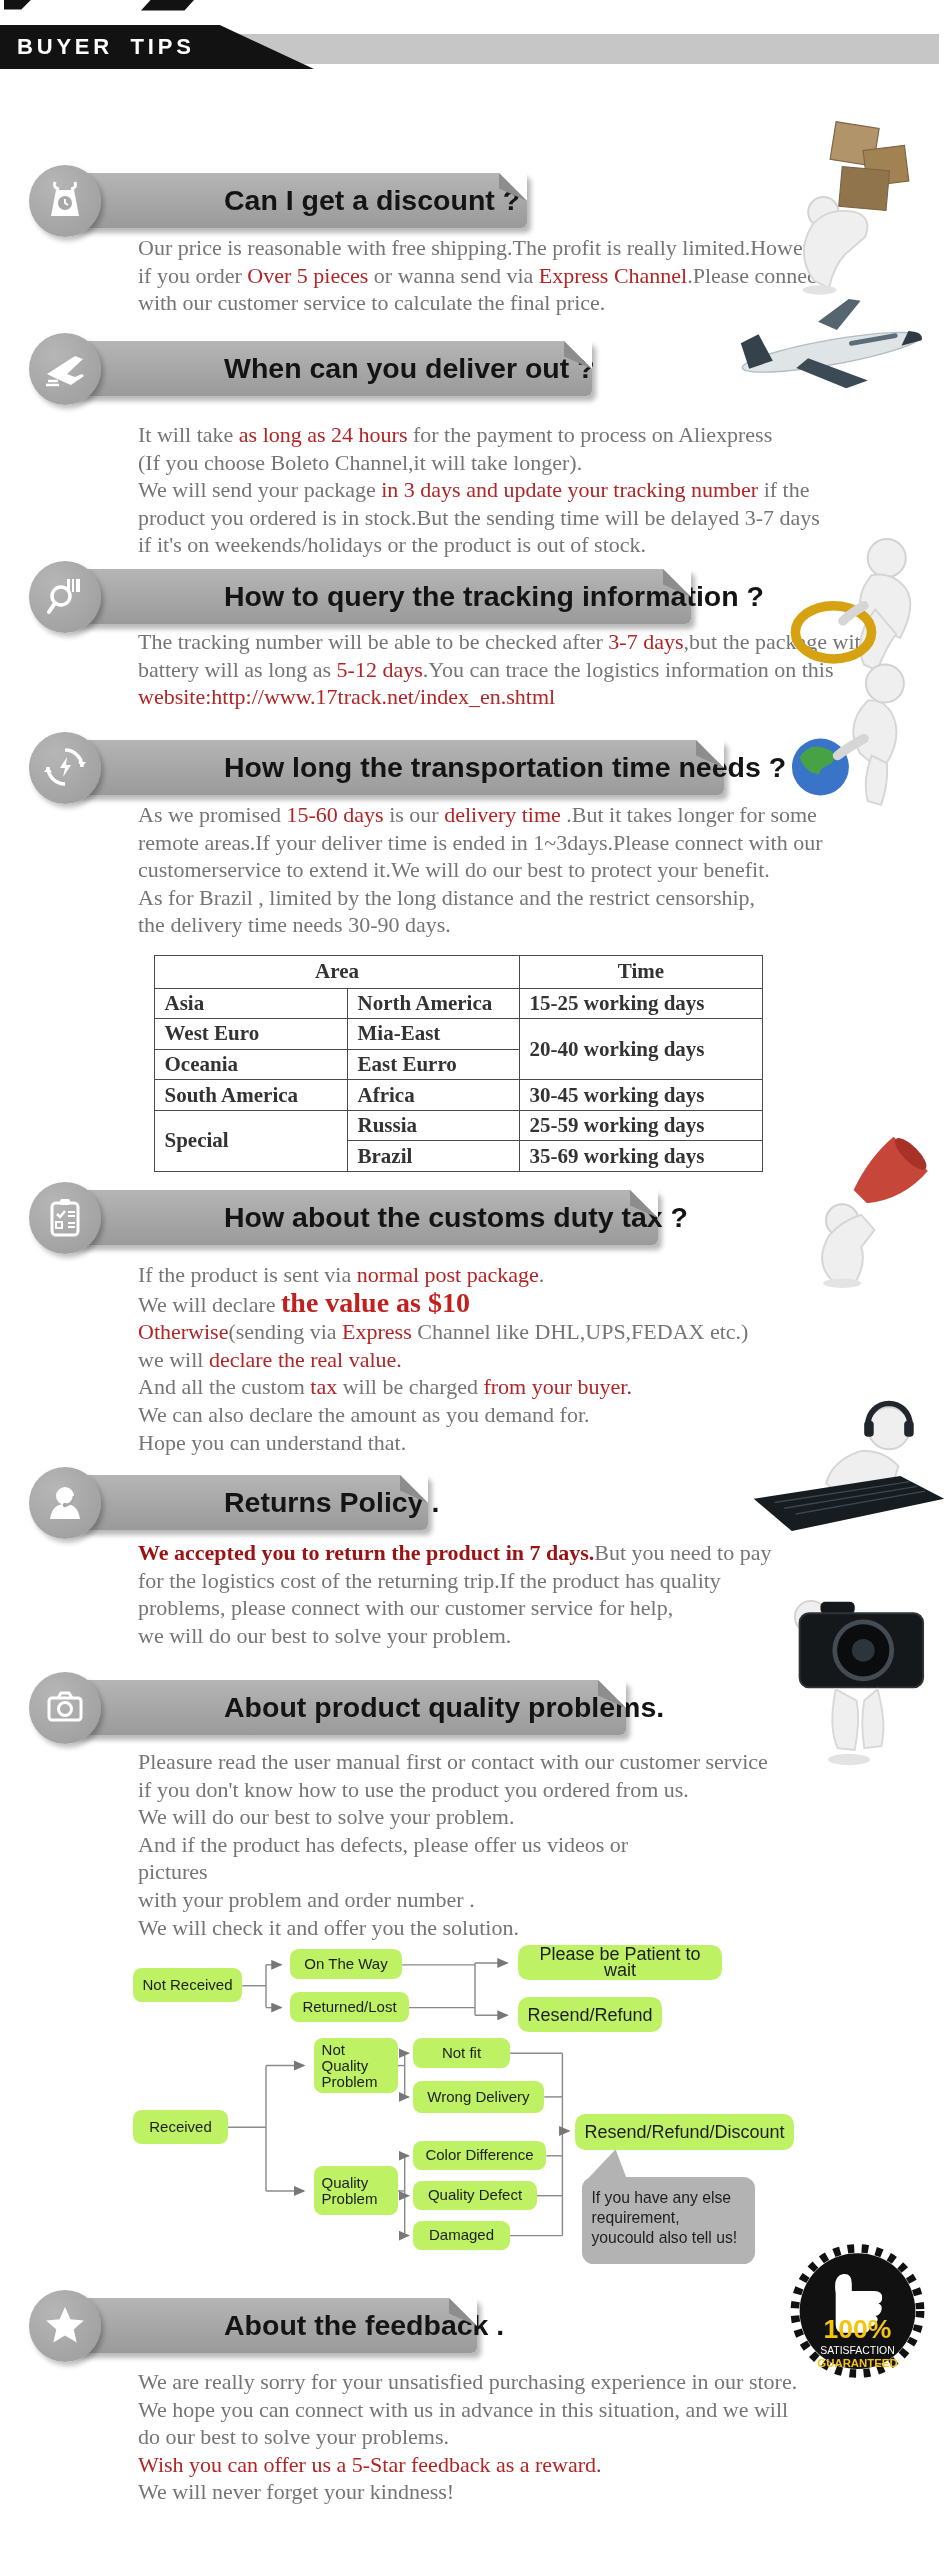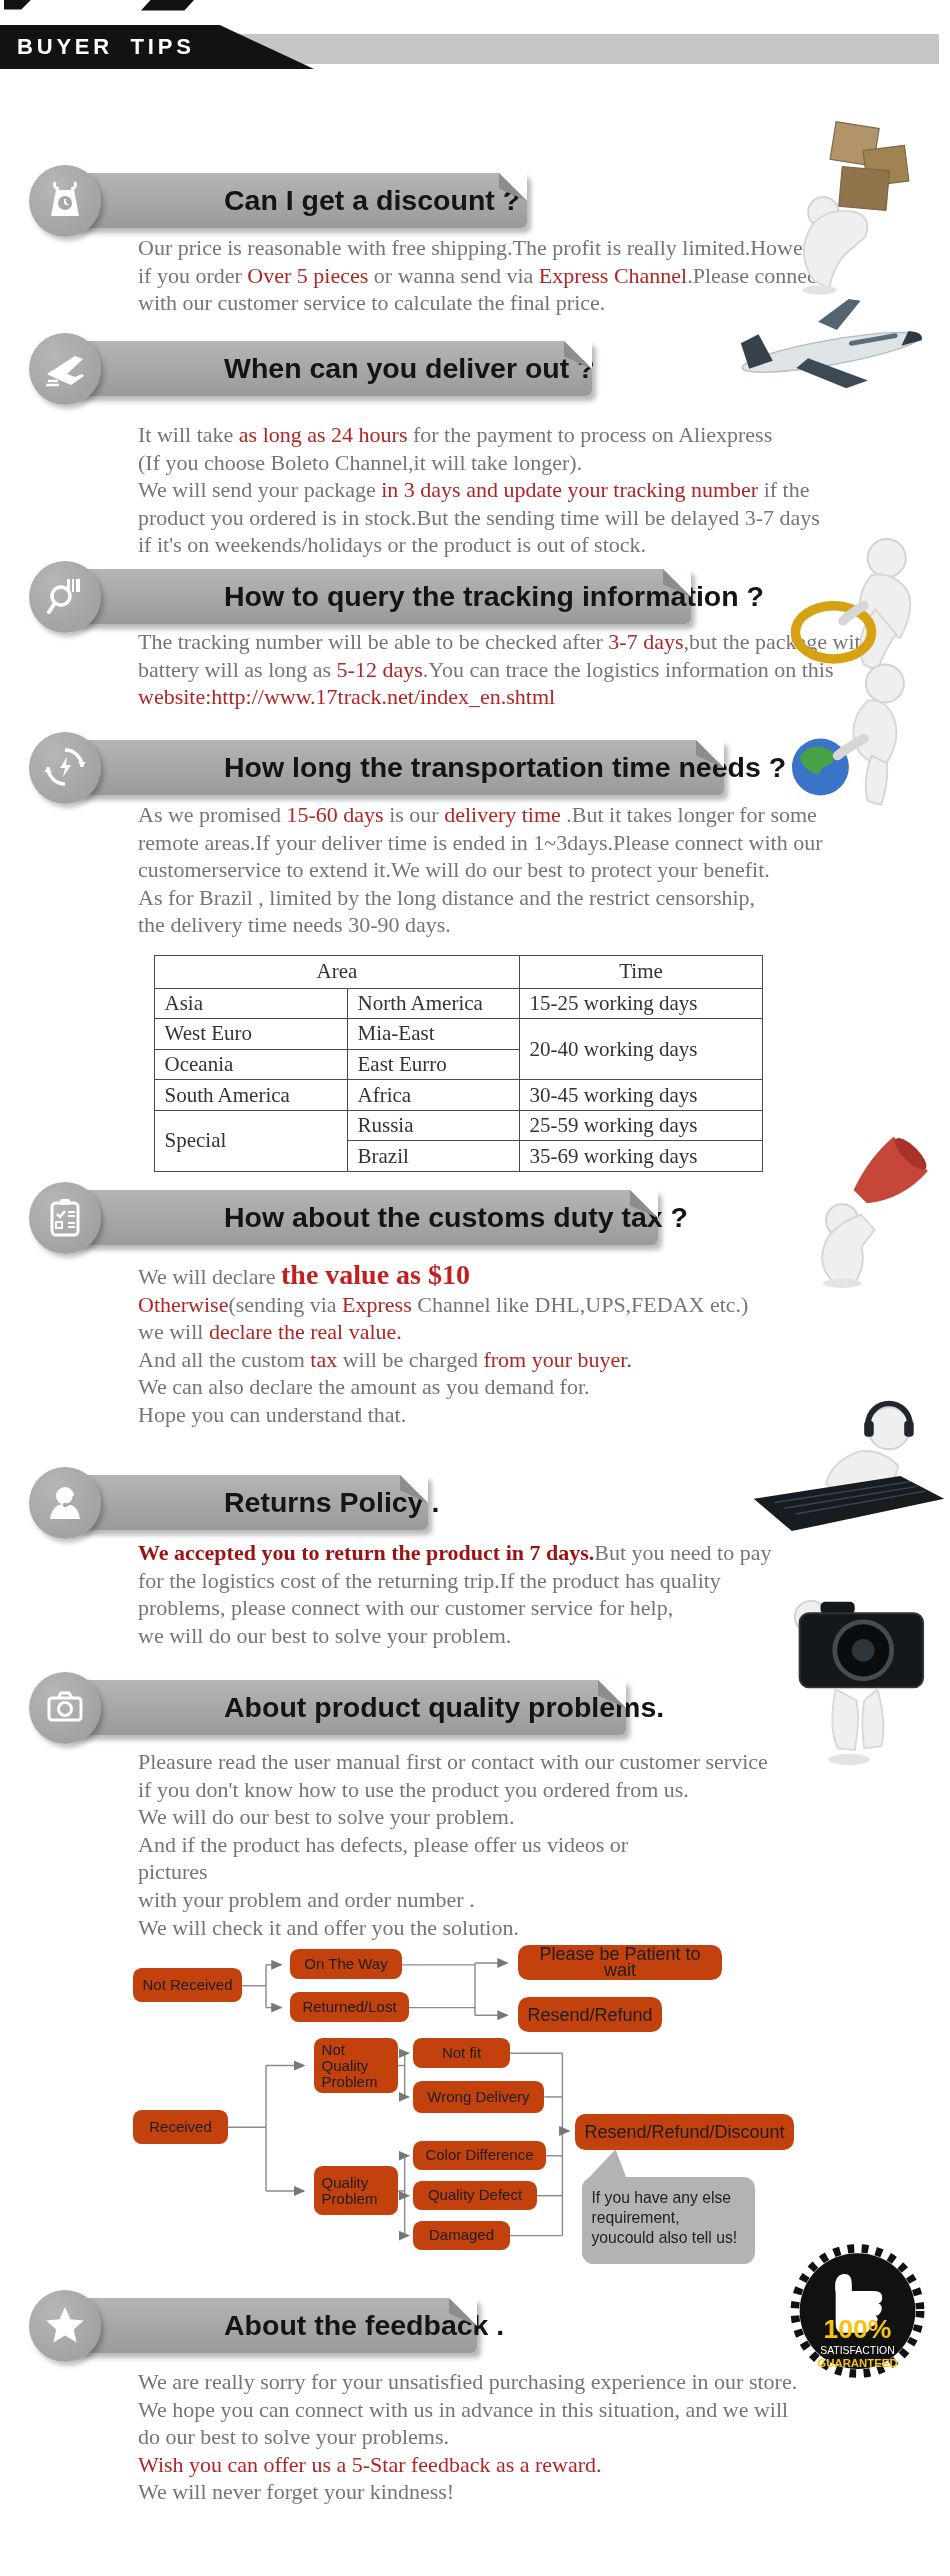--- a/index.html
+++ b/index.html
@@ -32,27 +32,27 @@
   
   .body{position:absolute;left:138px;}
   .body p{margin:0;font-family:"Liberation Serif",serif;font-size:22px;line-height:27.6px;
         color:#757575;white-space:nowrap;}
   .red{color:#b32424;font-weight:normal;}
   .red-large{color:#c21f1f;font-weight:bold;font-size:28px;}
   .dark-red{color:#9c1212;font-weight:bold;}
   
   .ship-table{position:absolute;top:955px;left:154px;}
   .ship-table table{border-collapse:collapse;font-family:"Liberation Serif",serif;color:#333;}
-  .ship-table th,.ship-table td{border:1px solid #4a4a4a;font-weight:normal;font-size:21px;
+  .ship-table th,.ship-table td{border:1px solid #4a4a4a;font-weight:bold;font-size:21px;
         height:27.6px;padding:1px 9.5px;text-align:left;}
   .ship-table th{text-align:center;height:29.5px;}
   
   .flow{position:absolute;top:1938px;left:0;width:950px;height:352px;}
   .fc-lines{position:absolute;top:0;left:0;}
-  .node{position:absolute;background:#c2410c;color:#1e1e1e;border-radius:8.6px;
+  .node{position:absolute;background:#bef264;color:#1e1e1e;border-radius:8.6px;
         display:flex;align-items:center;justify-content:center;text-align:center;
         font-size:15px;line-height:16px;padding:1.9px 7.6px;box-sizing:border-box;}
   .node.big{font-size:18px;border-radius:10.5px;}
   .bubble{position:absolute;background:#b3b3b3;color:#1e1e1e;border-radius:11.4px;
         font-size:15.7px;line-height:20px;padding:11.4px 9.5px;box-sizing:border-box;
         white-space:pre-line;text-align:left;justify-content:flex-start;align-items:flex-start;display:flex;}
   
   .illus{position:absolute;}
   
   .badge-txt{fill:#f6c40e;font-weight:bold;font-family:"Liberation Sans",sans-serif;}
@@ -225,20 +225,21 @@
               <rect x="9" y="8" width="26" height="32" rx="4" fill="none" stroke="#fff" stroke-width="3"></rect>
               <rect x="17" y="4" width="10" height="6" rx="2" fill="#fff"></rect>
               <path d="M14 19 l3 3 5 -6" stroke="#fff" stroke-width="2.5" fill="none"></path>
               <path d="M25 17 h7 M25 21 h7" stroke="#fff" stroke-width="2"></path>
               <rect x="13" y="27" width="6" height="6" fill="none" stroke="#fff" stroke-width="2"></rect>
               <path d="M25 28 h7 M25 32 h7" stroke="#fff" stroke-width="2"></path>
             </svg></span>
       </div>
     </div>
     <div class="body" style="top:79px">
+      <p><span>If the product is sent via </span><span class="red">normal post package</span><span>.</span></p>
       <p><span>We will declare </span><span class="red-large">the value as $10</span></p>
       <p><span class="red">Otherwise</span><span>(sending via </span><span class="red">Express</span><span> Channel like DHL,UPS,FEDAX etc.)</span></p>
       <p><span>we will </span><span class="red">declare the real value.</span></p>
       <p><span>And all the custom </span><span class="red">tax</span><span> will be charged </span><span class="red">from your buyer.</span></p>
       <p><span>We can also declare the amount as you demand for.</span></p>
       <p><span>Hope you can understand that.</span></p>
     </div>
   </div>
 
   <div class="sec" style="top:1467px">

